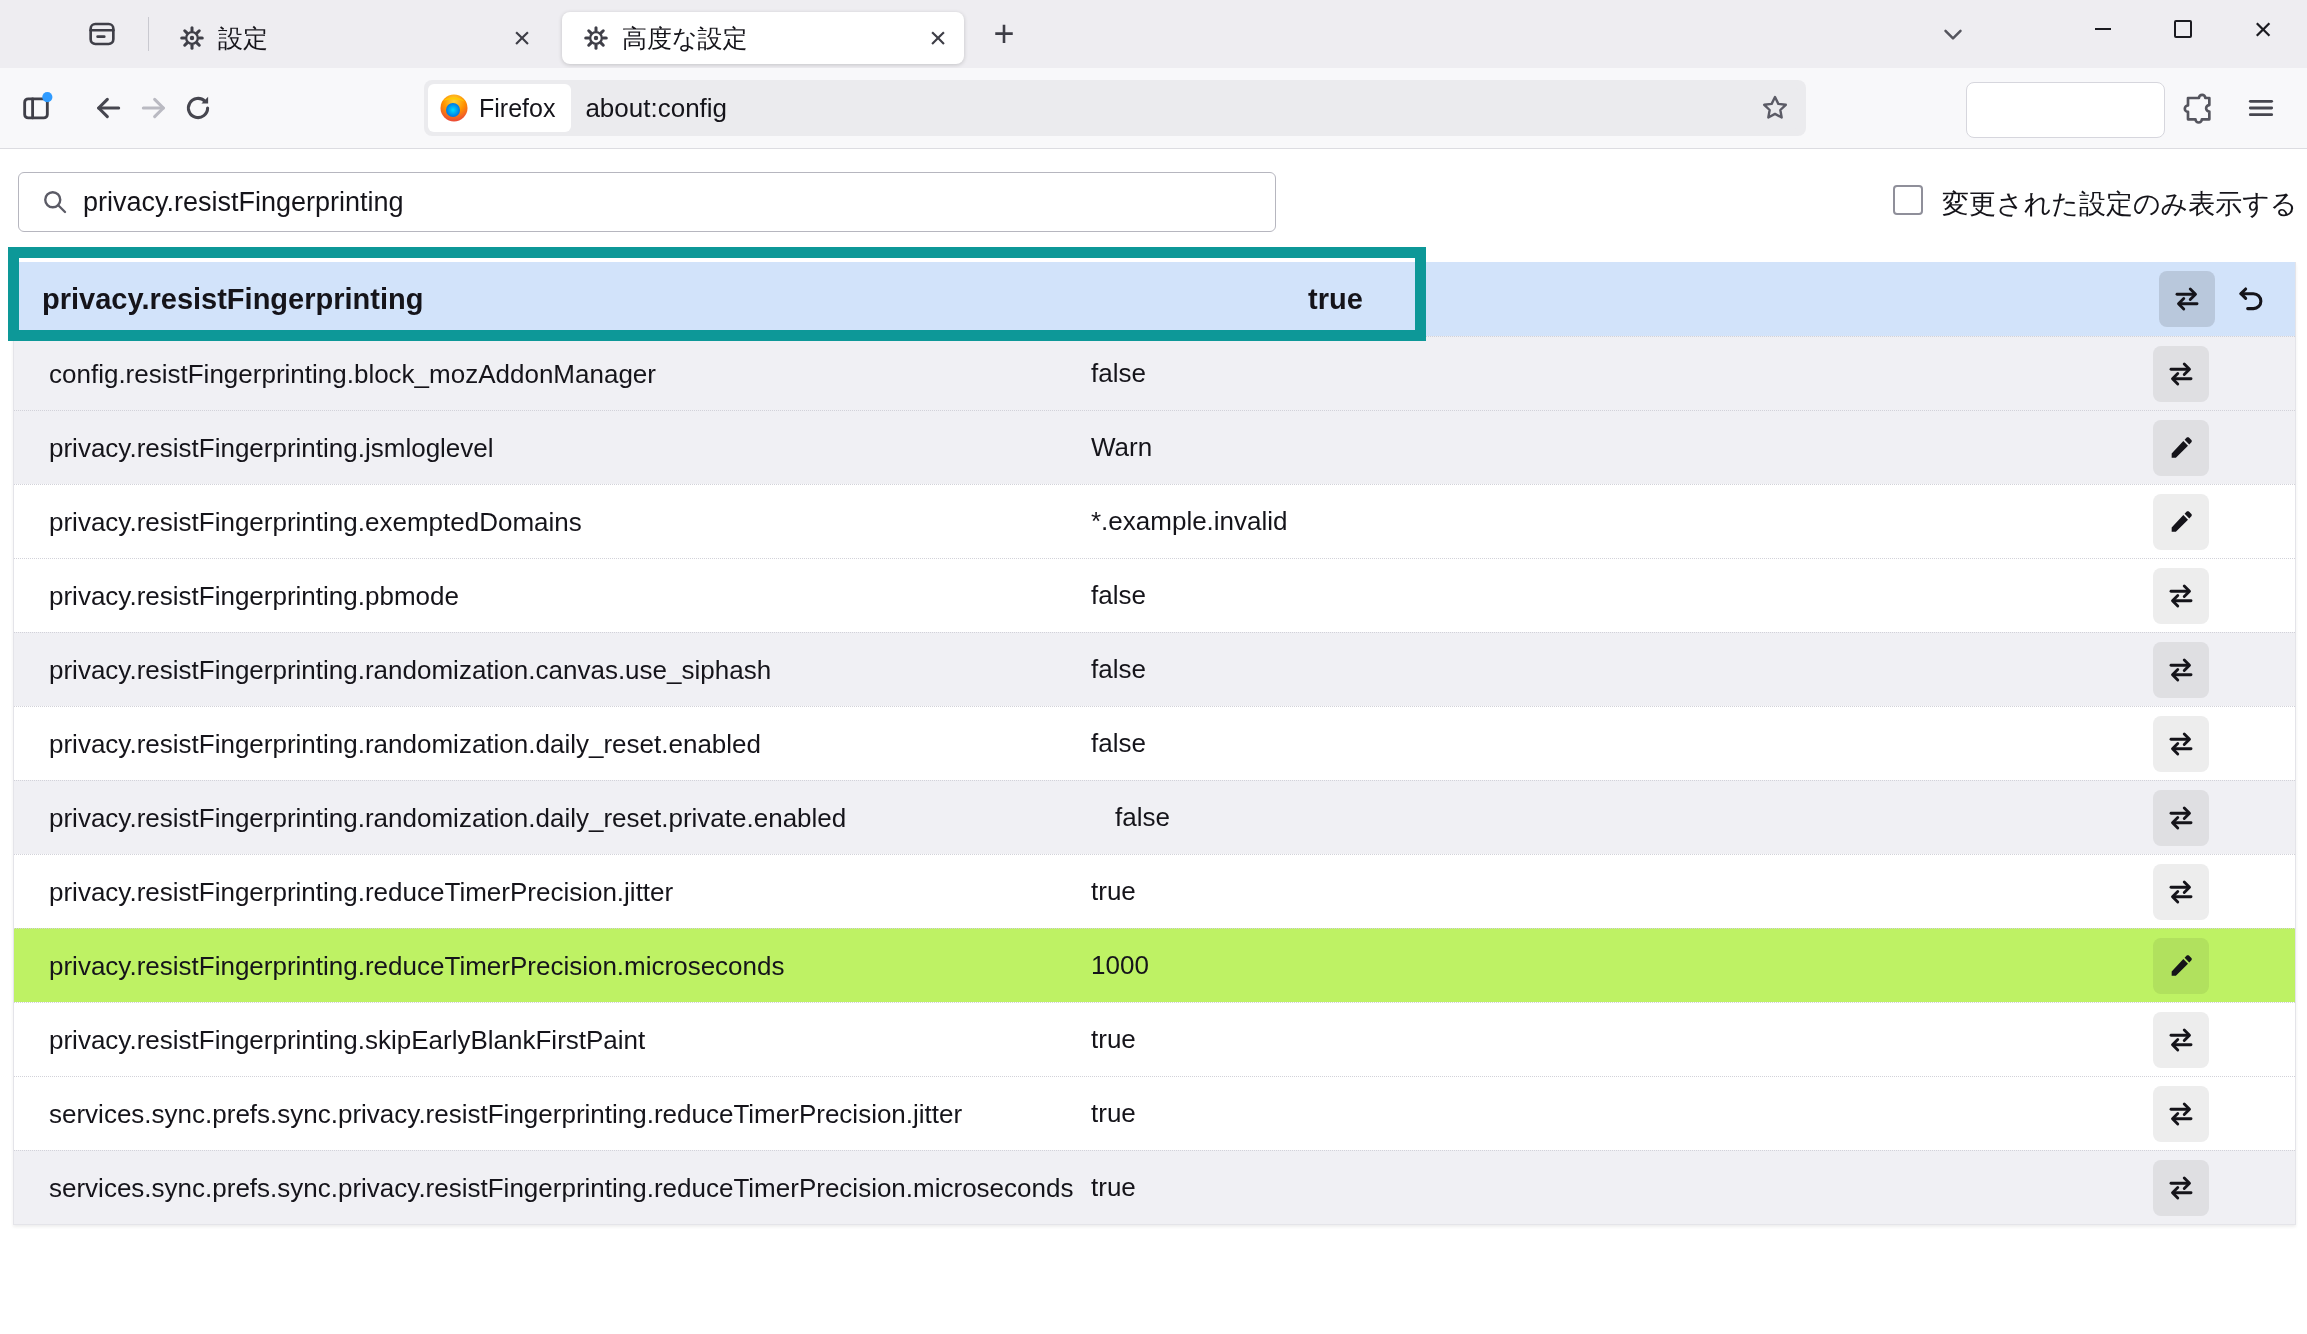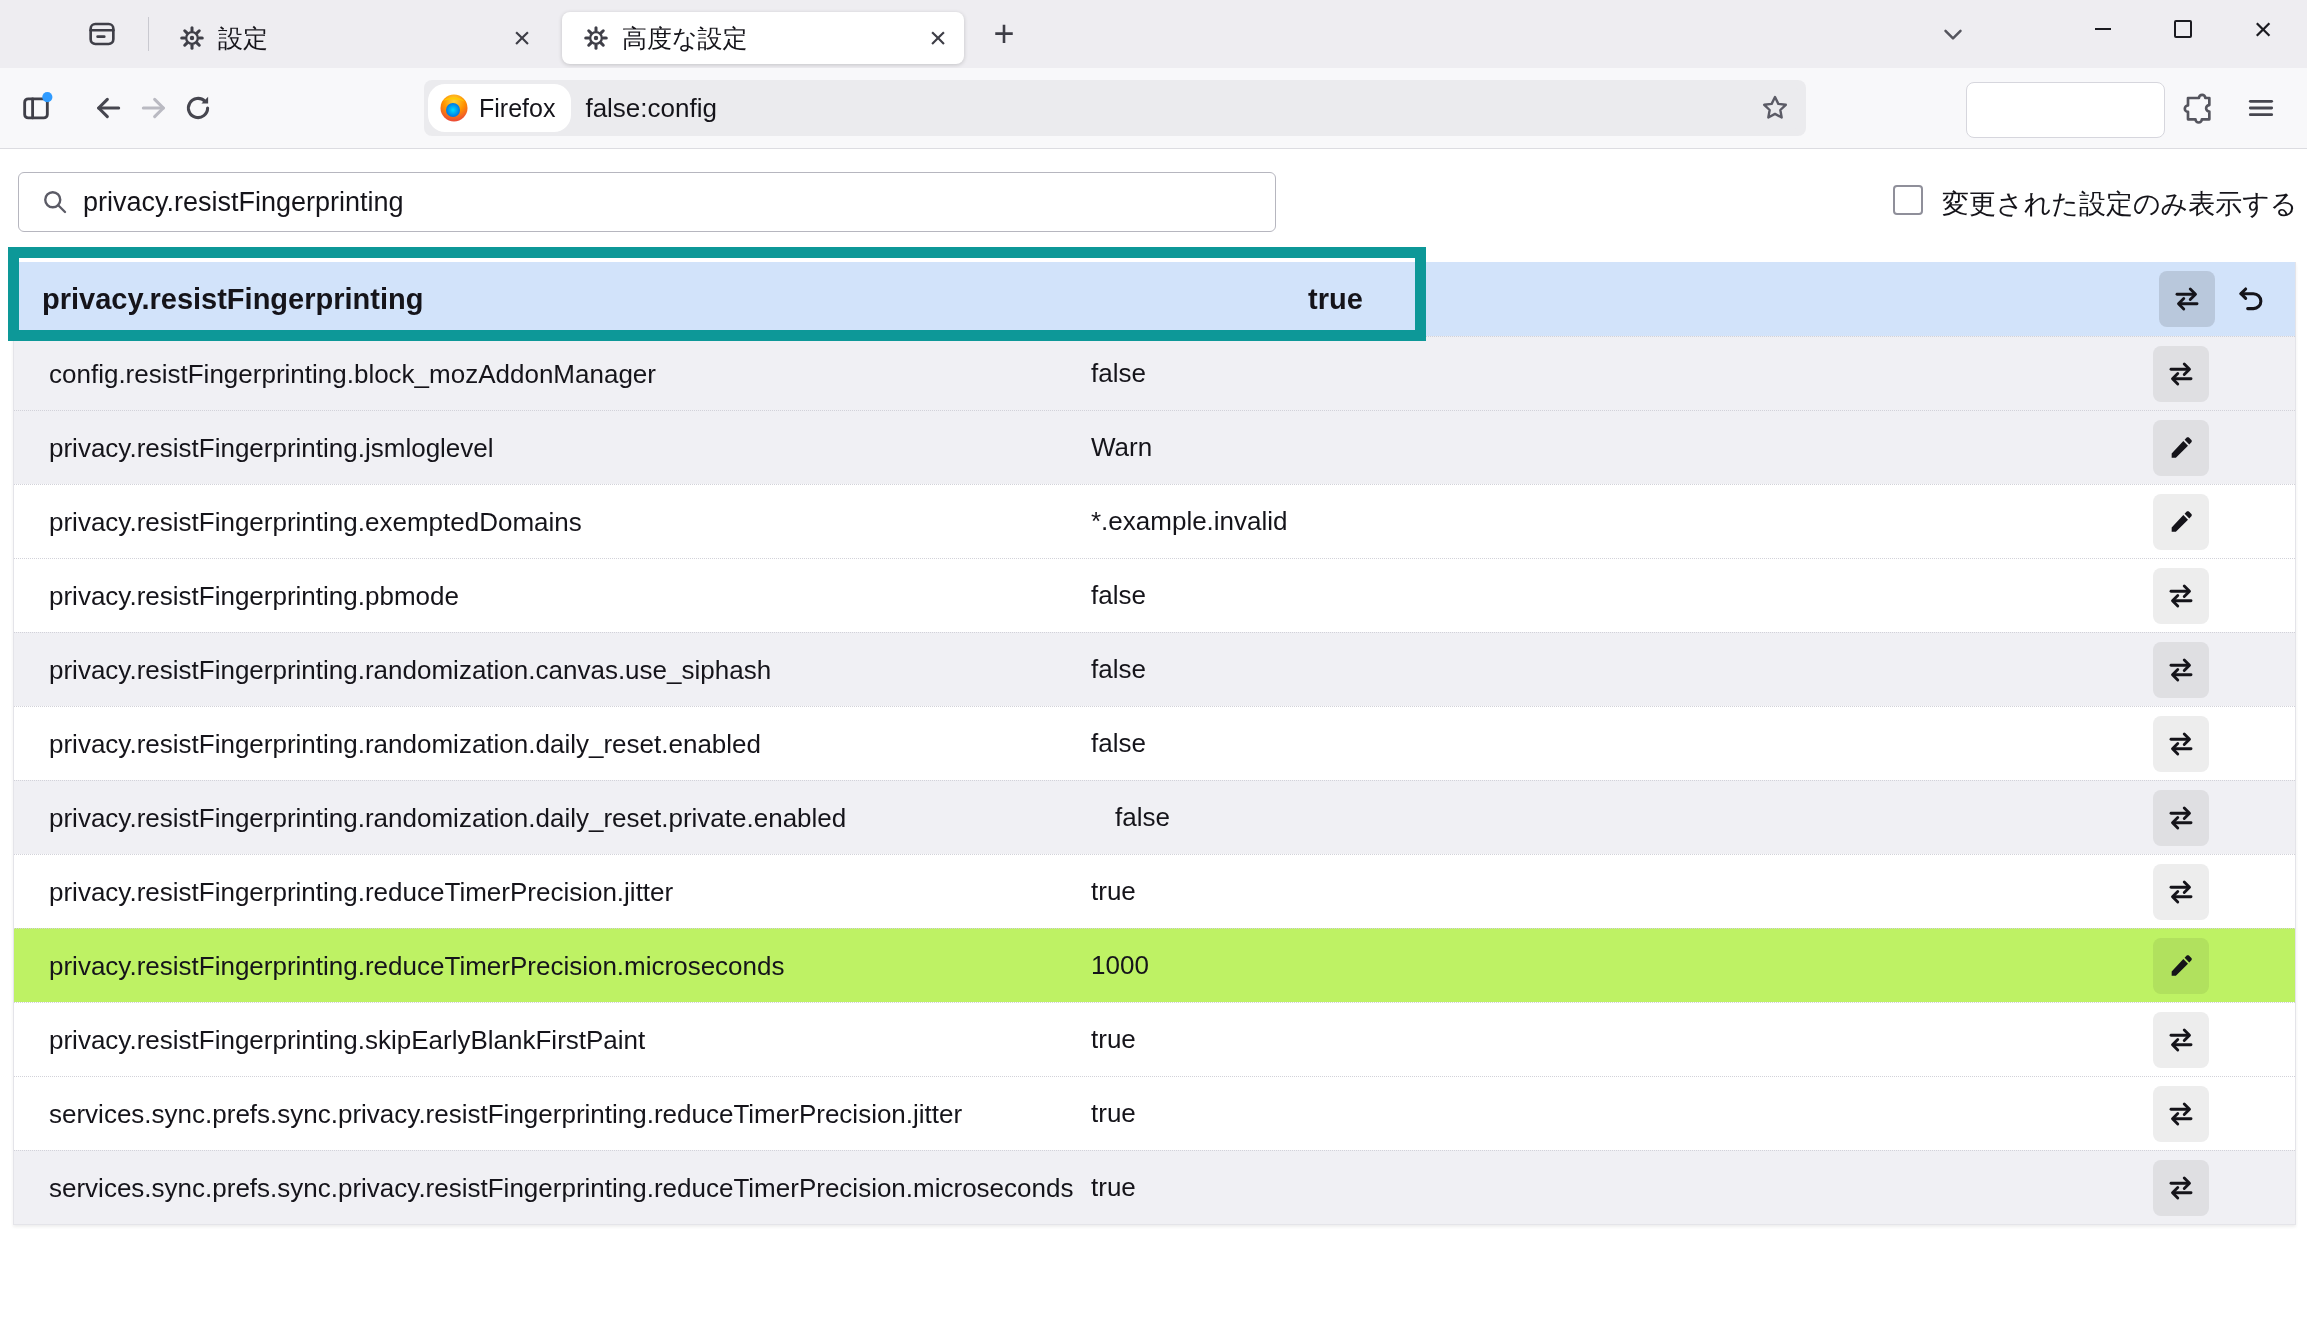--- a/index.html
+++ b/index.html
@@ -32,21 +32,21 @@
   .max-glyph{width:14px;height:14px;border:2px solid #1b1b21;border-radius:2px;}
 
   
   .navbar{position:absolute;left:0;top:68px;width:2307px;height:80px;background:#f8f8fa;border-bottom:1px solid #dcdce1;}
   .nav-btn{position:absolute;top:18px;width:44px;height:44px;display:flex;align-items:center;justify-content:center;border-radius:6px;}
   .sidebar-btn{left:14px;}
   .back-btn{left:86px;}
   .fwd-btn{left:132px;}
   .reload-btn{left:176px;}
   .urlbar{position:absolute;left:424px;top:12px;width:1382px;height:56px;background:#ebebee;border-radius:8px;display:flex;align-items:center;}
-  .url-chip{height:48px;margin-left:4px;background:#ffffff;border-radius:17px;display:flex;align-items:center;padding:0 16px 0 10px;}
+  .url-chip{height:48px;margin-left:4px;background:#ffffff;border-radius:6px;display:flex;align-items:center;padding:0 16px 0 10px;}
   .url-chip-label{font-size:25px;margin-left:9px;}
   .url-text{font-size:26px;margin-left:14px;}
   .bookmark-btn{position:absolute;left:1752px;top:18px;width:46px;height:44px;display:flex;align-items:center;justify-content:center;border-radius:6px;background:#ebebee;}
   .toolbar-box{position:absolute;left:1966px;top:14px;width:197px;height:54px;background:#ffffff;border:1px solid #d6d6dd;border-radius:8px;}
   .ext-btn{position:absolute;left:2176px;top:18px;width:44px;height:44px;display:flex;align-items:center;justify-content:center;}
   .menu-btn{position:absolute;left:2238px;top:18px;width:46px;height:44px;display:flex;align-items:center;justify-content:center;}
 
   
   .search-wrap{position:absolute;left:18px;top:172px;width:1258px;height:60px;}
   .search-input{
@@ -210,21 +210,21 @@
               <stop offset="1" stop-color="#0060df"></stop>
             </radialGradient>
           </defs>
           <circle cx="16" cy="16" r="13.5" fill="url(#fxg)"></circle>
           <circle cx="15" cy="18" r="7" fill="url(#fxb)"></circle>
           <path d="M5 9 C10 4, 22 4, 27 10 C22 7, 12 7, 5 9 Z" fill="#ffcb00" opacity="0.9"></path>
         </svg>
       </span>
       <span class="url-chip-label">Firefox</span>
     </div>
-    <span class="url-text">false:config</span>
+    <span class="url-text">about:config</span>
   </div>
 
   <button class="bookmark-btn">
     <span>
       <svg width="32" height="32" viewBox="0 0 24 24" class="icon-stroke" style="stroke:#5b5b66;stroke-width:1.8;">
         <path d="M12 3.8l2.5 5.1 5.6.7-4.1 3.9 1 5.6-5-2.7-5 2.7 1-5.6-4.1-3.9 5.6-.7z"></path>
       </svg>
     </span>
   </button>
 

